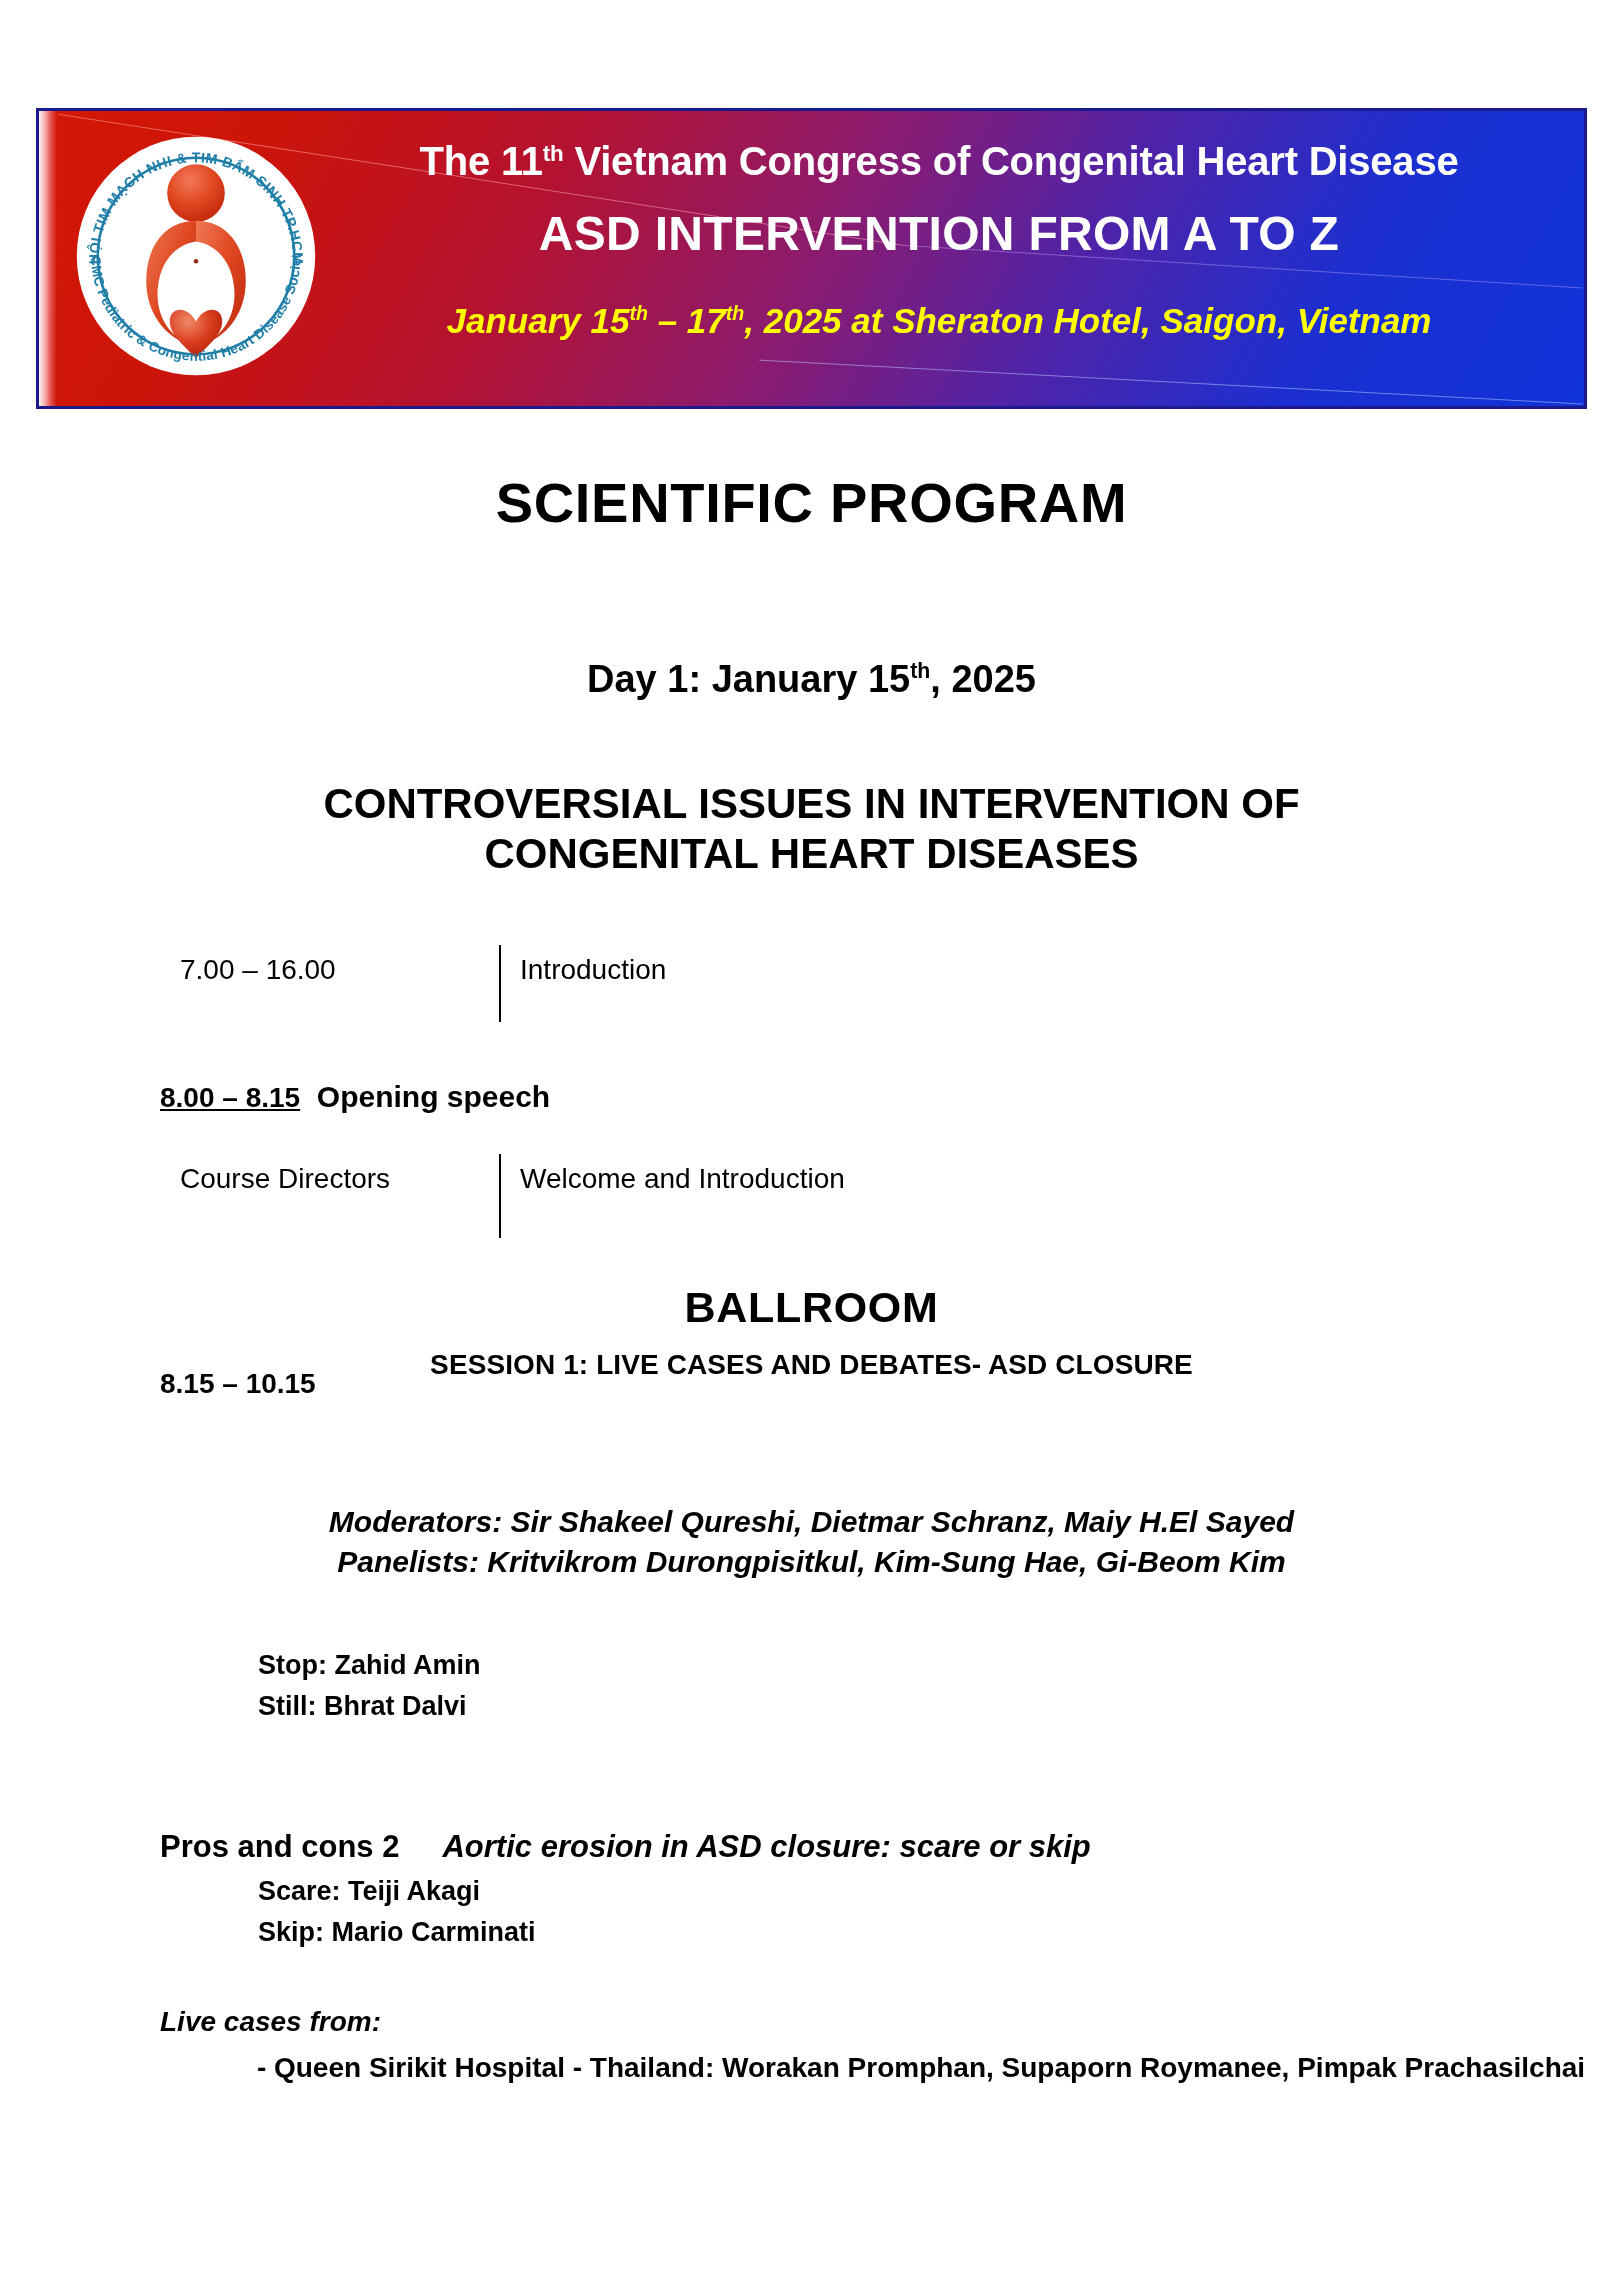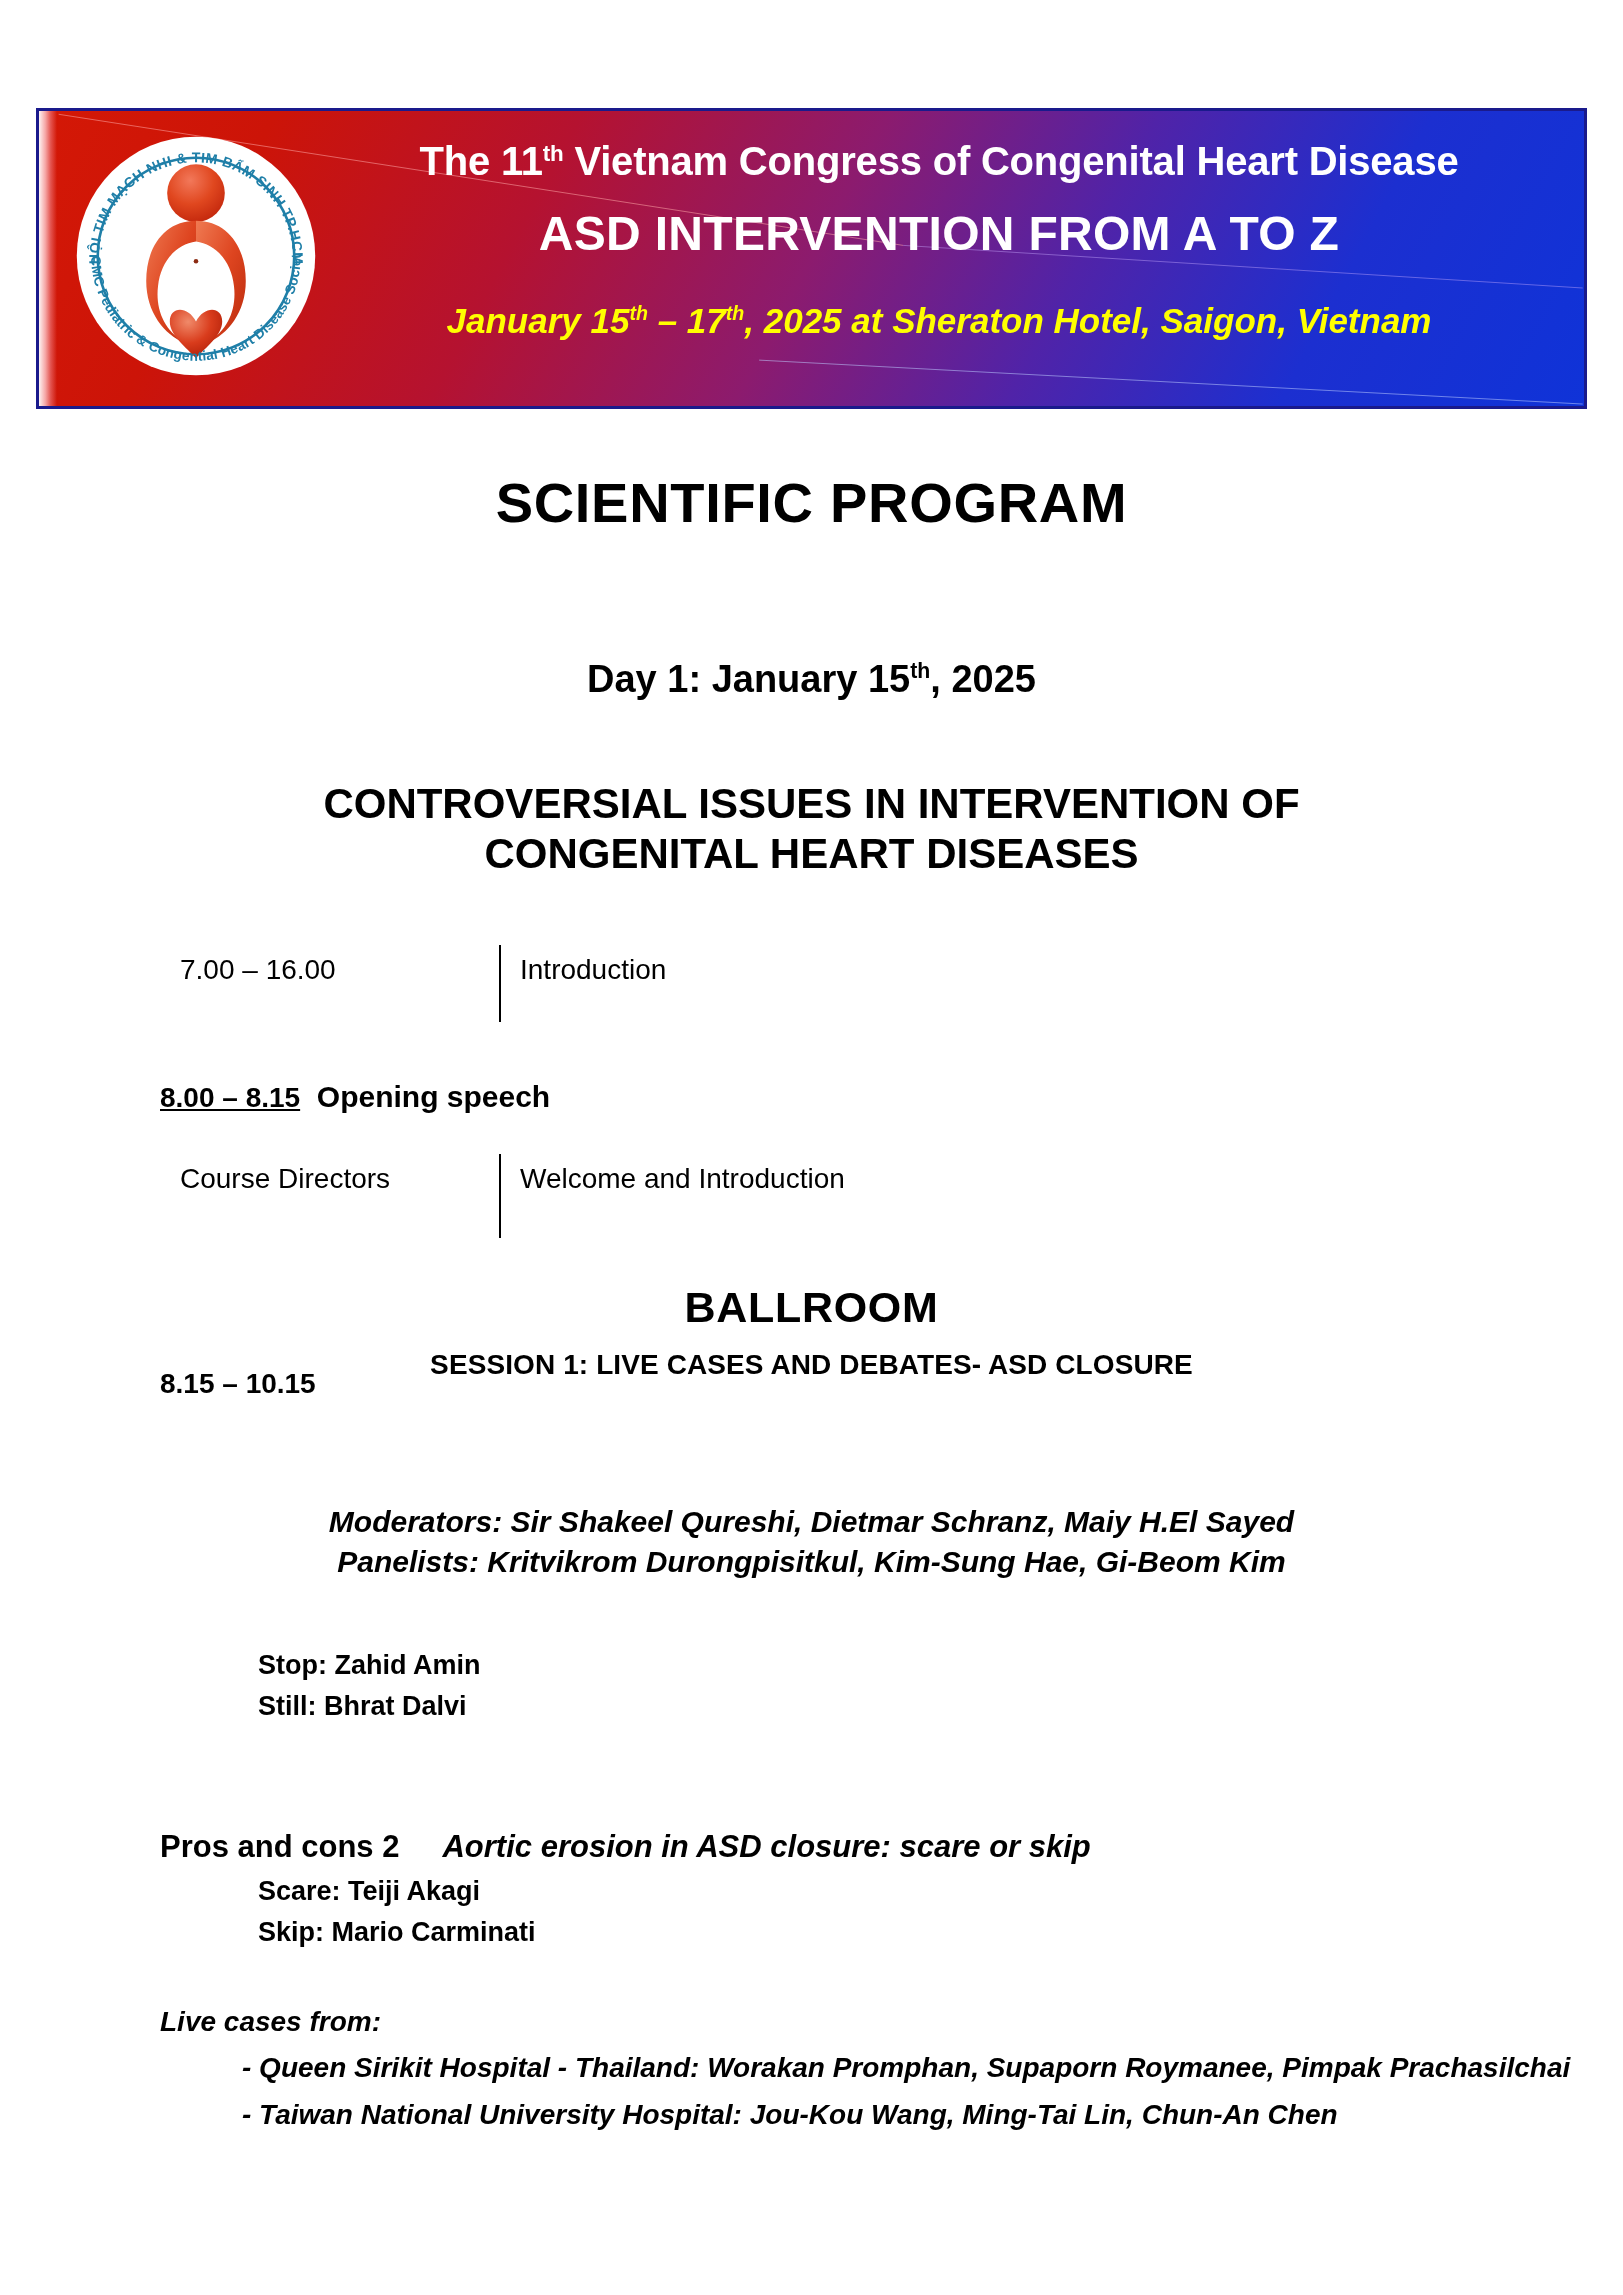--- a/index.html
+++ b/index.html
@@ -234,22 +234,22 @@
   .live-head {
     font-size: 28px;
     font-weight: bold;
     font-style: italic;
   }
   .live-item {
     margin-left: 82px;
     margin-top: 14.4px;
     font-size: 28px;
     font-weight: bold;
-    font-style: italic;
-    white-space: nowrap;
+    white-space: nowrap;
+    text-align: center;
   }
 </style>
 </head>
 <body>
 
 <div class="banner">
   <div class="banner-left-strip"></div>
 
   <svg class="banner-diag" viewBox="0 0 2360 450" preserveAspectRatio="none">
     <line x1="30" y1="5" x2="1320" y2="205" stroke="rgba(255,170,170,0.55)" stroke-width="1.5"></line>
@@ -362,17 +362,16 @@
     <div class="pc-title">
       <span class="lead">Pros and cons 2</span><span class="topic">Aortic erosion in ASD closure: scare or skip</span>
     </div>
     <div class="pc-sub">Scare: Teiji Akagi</div>
     <div class="pc-sub">Skip: Mario Carminati</div>
   </div>
 
   <div class="live-block">
     <div class="live-head">Live cases from:</div>
     <div class="live-item">- Queen Sirikit Hospital - Thailand: Worakan Promphan, Supaporn Roymanee, Pimpak Prachasilchai</div>
-    <div class="live-item">- Taiwan National University Hospital: Jou-Kou Wang, Ming-Tai Lin, Chun-An Chen</div>
   </div>
 
 </div>
 
 
 </body></html>

